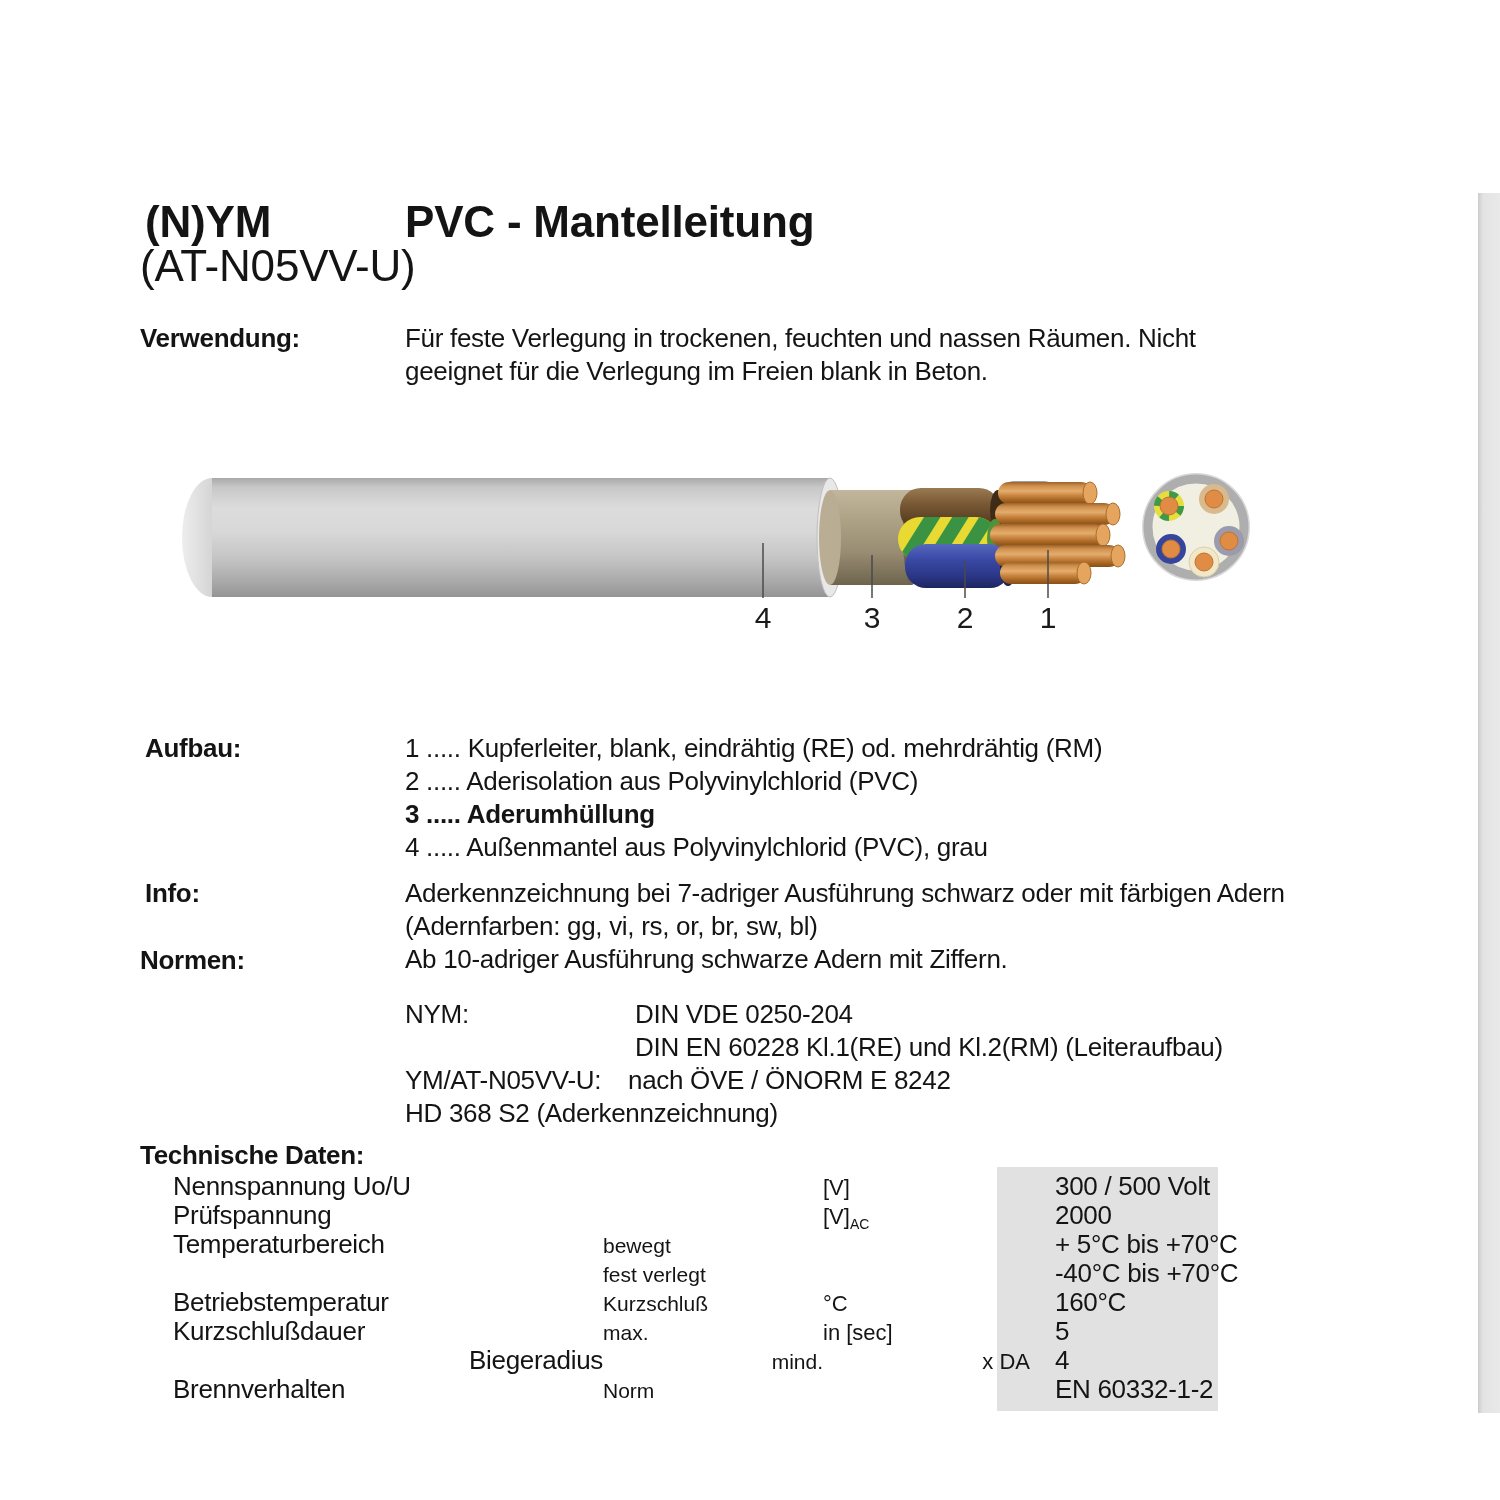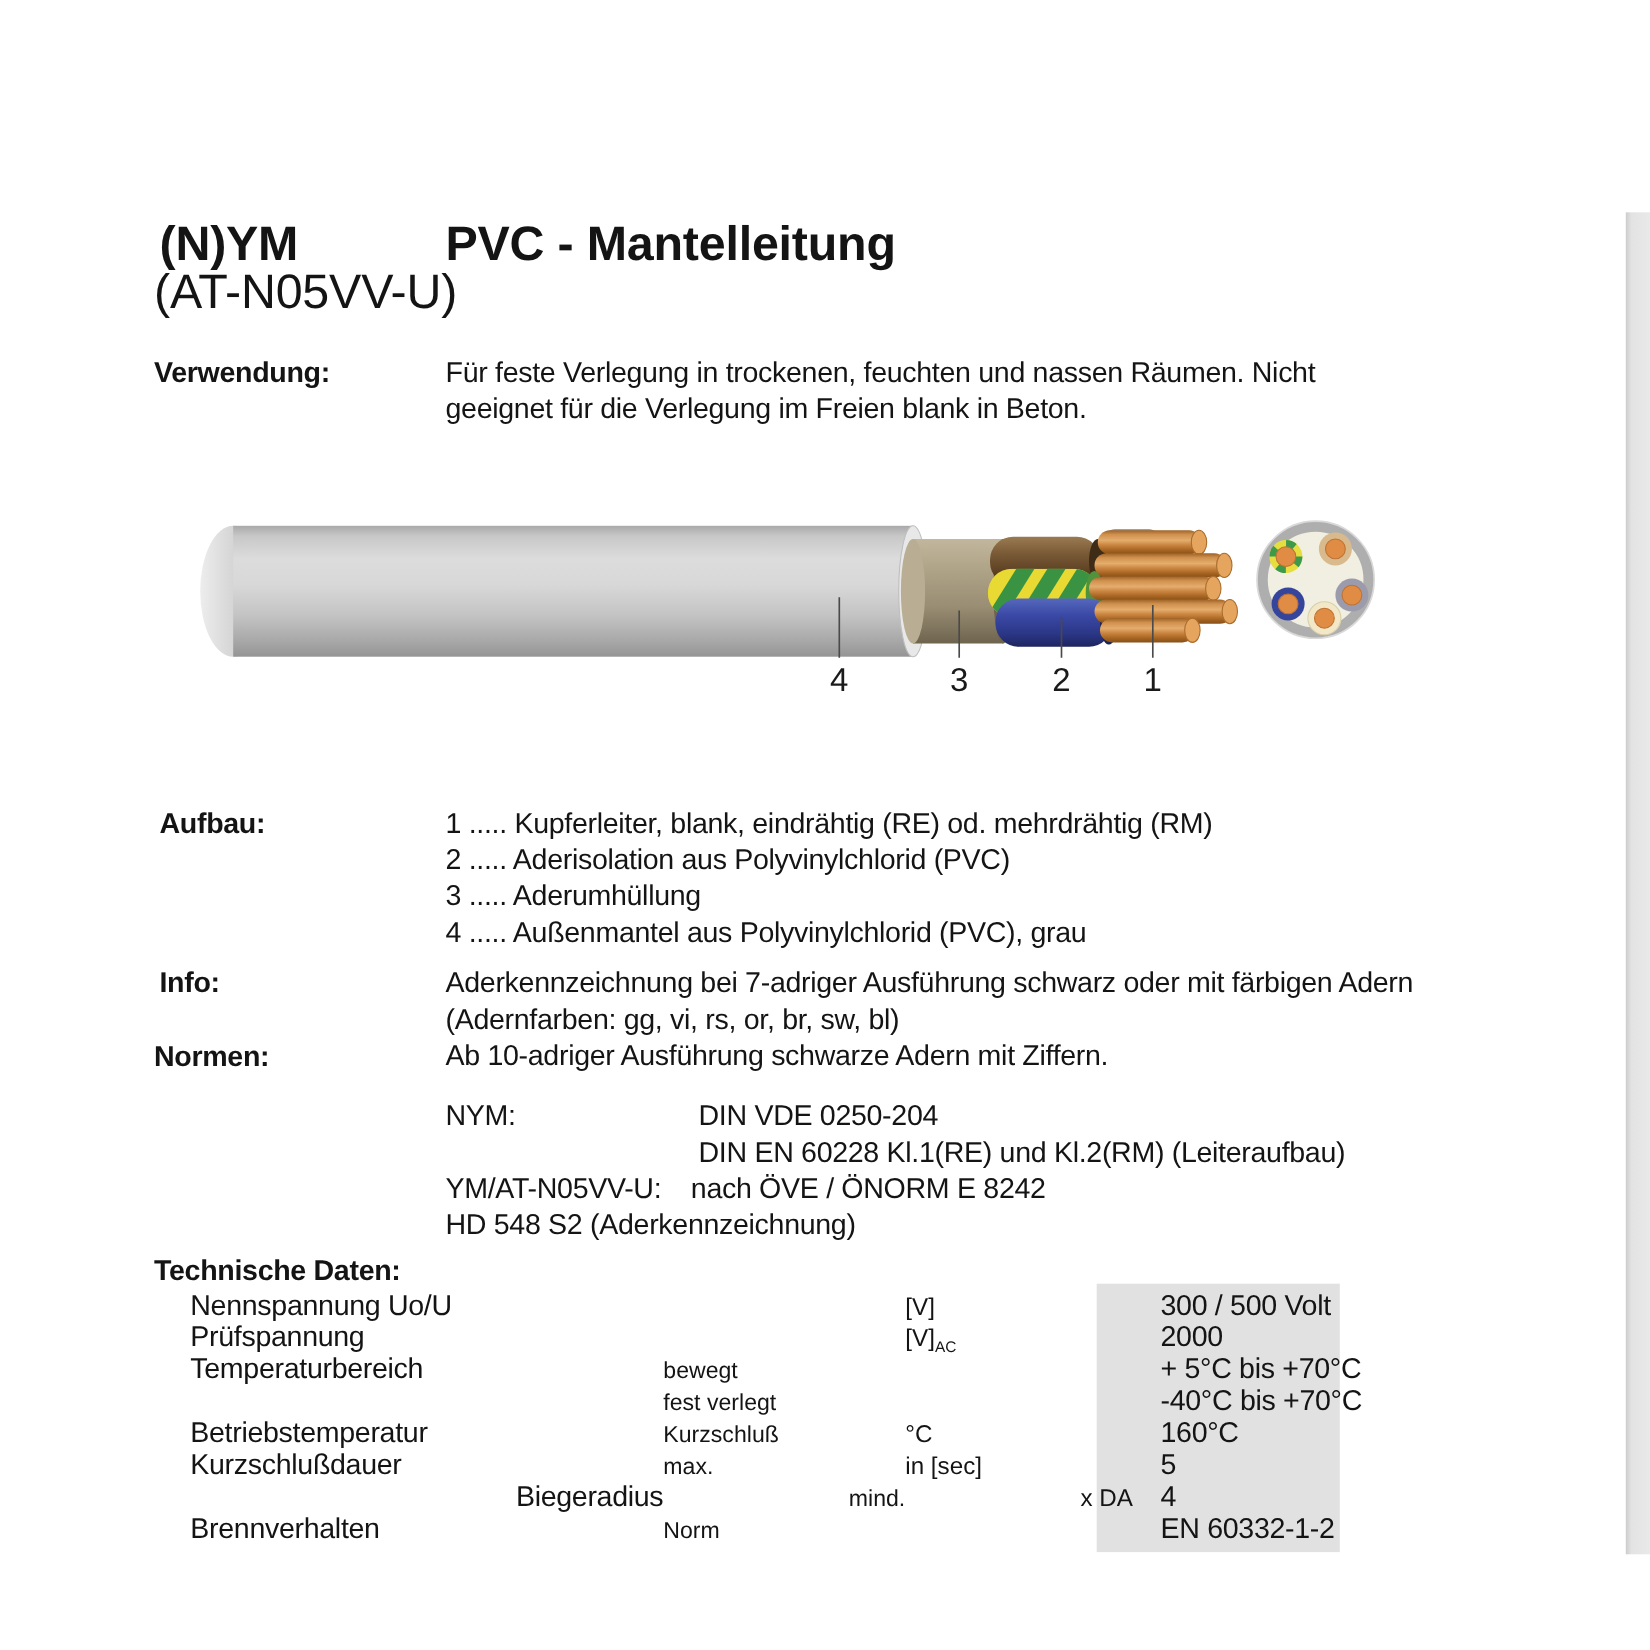--- a/index.html
+++ b/index.html
@@ -162,35 +162,35 @@
     <circle cx="1001" cy="94" r="9" fill="#e08c44" stroke="#bf7334" stroke-width="1"></circle>
 
     <circle cx="1034" cy="107" r="15" fill="#f2e8c8" stroke="#d9d0ab" stroke-width="1"></circle>
     <circle cx="1034" cy="107" r="9" fill="#e08c44" stroke="#bf7334" stroke-width="1"></circle>
   </g>
 </svg>
 
 <div class="abs t b" style="left:145px;top:732px;">Aufbau:</div>
 <div class="abs t" style="left:405px;top:732px;">1 ..... Kupferleiter, blank, eindrähtig (RE) od. mehrdrähtig (RM)</div>
 <div class="abs t" style="left:405px;top:765px;">2 ..... Aderisolation aus Polyvinylchlorid (PVC)</div>
-<div class="abs t" style="left:405px;top:798px;">3 ..... Aderumhüllung</div>
+<div class="abs t" style="left:405px;top:798px;font-weight:bold;">3 ..... Aderumhüllung</div>
 <div class="abs t" style="left:405px;top:831px;">4 ..... Außenmantel aus Polyvinylchlorid (PVC), grau</div>
 
 <div class="abs t b" style="left:145px;top:877px;">Info:</div>
 <div class="abs t" style="left:405px;top:877px;">Aderkennzeichnung bei 7-adriger Ausführung schwarz oder mit färbigen Adern</div>
 <div class="abs t" style="left:405px;top:910px;">(Adernfarben: gg, vi, rs, or, br, sw, bl)</div>
 <div class="abs t" style="left:405px;top:943px;">Ab 10-adriger Ausführung schwarze Adern mit Ziffern.</div>
 
 <div class="abs t b" style="left:140px;top:944px;">Normen:</div>
 <div class="abs t" style="left:405px;top:998px;">NYM:</div>
 <div class="abs t" style="left:635px;top:998px;">DIN VDE 0250-204</div>
 <div class="abs t" style="left:635px;top:1031px;">DIN EN 60228 Kl.1(RE) und Kl.2(RM) (Leiteraufbau)</div>
 <div class="abs t" style="left:405px;top:1064px;">YM/AT-N05VV-U:</div>
 <div class="abs t" style="left:628px;top:1064px;">nach ÖVE / ÖNORM E 8242</div>
-<div class="abs t" style="left:405px;top:1097px;">HD 548 S2 (Aderkennzeichnung)</div>
+<div class="abs t" style="left:405px;top:1097px;">HD 368 S2 (Aderkennzeichnung)</div>
 
 <div class="abs t b" style="left:140px;top:1139px;">Technische Daten:</div>
 <div class="graybox"></div>
 
 <div class="tdrow" style="top:1172px;">
   <span class="c1">Nennspannung Uo/U</span><span class="c2"></span><span class="c3"><span>[V]</span><sub></sub></span><span class="c4">300 / 500 Volt</span>
 </div>
 <div class="tdrow" style="top:1201px;">
   <span class="c1">Prüfspannung</span><span class="c2"></span><span class="c3"><span>[V]</span><sub>AC</sub></span><span class="c4">2000</span>
 </div>

